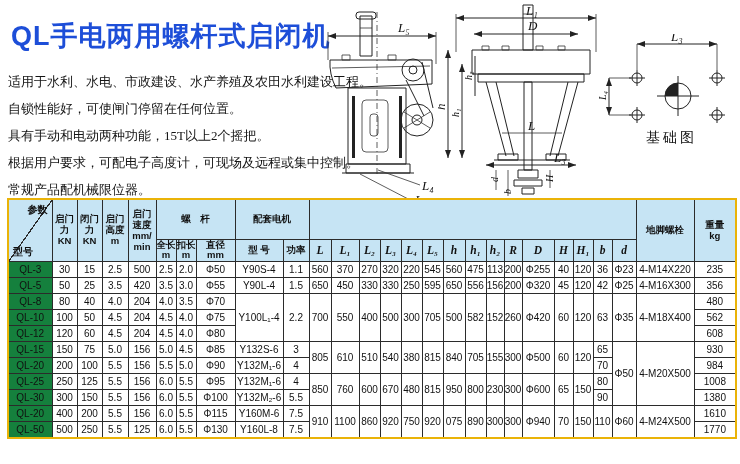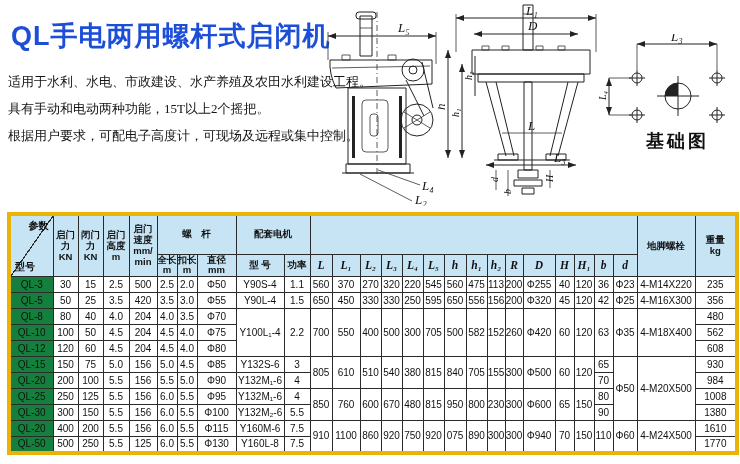--- a/index.html
+++ b/index.html
@@ -10,25 +10,25 @@
   .desc{position:absolute;left:8px;top:68px;width:316px;font-size:13px;line-height:27px;
         color:#141414;font-family:"Liberation Serif",serif;}
   .desc div{white-space:nowrap;}
   svg{position:absolute;}
   svg *{vector-effect:non-scaling-stroke;}
   .ln{stroke:#222;stroke-width:1;fill:none;}
   .thin{stroke:#333;stroke-width:0.8;fill:none;}
   .fillb{fill:#222;stroke:none;}
   .dimtxt{font-family:"Liberation Serif",serif;font-style:italic;font-size:13px;fill:#111;}
   .dimtxt.sm{font-size:10px;}
-  .caption{position:absolute;left:646px;top:129px;font-size:18px;font-weight:bold;
+  .caption{position:absolute;left:646px;top:129px;font-size:14px;font-weight:normal;
            letter-spacing:3px;color:#111;}
   
-  #spec{position:absolute;left:7px;top:212px;width:726px;border-collapse:collapse;
-        table-layout:fixed;border:4px solid #eab308;}
+  #spec{position:absolute;left:7px;top:198px;width:726px;border-collapse:collapse;
+        table-layout:fixed;border:2px solid #eab308;}
   #spec th,#spec td{border:1px solid #2b2b2b;text-align:center;vertical-align:middle;
         padding:0;overflow:hidden;}
   #spec thead th{background:#c6e4f4;font-size:9.5px;font-weight:bold;
         white-space:pre-line;line-height:1.15;color:#111;}
   #spec thead tr:nth-child(1){height:40px;}
   #spec thead tr:nth-child(2){height:14px;}
   #spec tbody tr{height:16px;}
   #spec tbody td{background:#fff;font-size:10px;line-height:1;white-space:nowrap;}
   #spec tbody td.model{background:#15803d;font-size:10px;}
   #spec th.dim{font-family:"Liberation Serif",serif;font-style:italic;
@@ -42,22 +42,24 @@
 </style>
 </head>
 <body>
 
 <div id="page">
 
   <div class="title">QL手电两用螺杆式启闭机</div>
 
   <div class="desc">
     <div>适用于水利、水电、市政建设、水产养殖及农田水利建设工程。</div>
+    <div>自锁性能好，可使闸门停留在任何位置。</div>
     <div>具有手动和电动两种功能，15T以上2个摇把。</div>
     <div>根据用户要求，可配电子高度计，可现场及远程或集中控制。</div>
+    <div>常规产品配机械限位器。</div>
   </div>
 
   <svg style="left:320px;top:4px;" width="142" height="202" viewBox="0 0 142 202">
     <line class="ln" x1="8" y1="32" x2="116" y2="32"></line>
     <polygon class="fillb" points="8,32 16,29 16,35"></polygon>
     <polygon class="fillb" points="116,32 108,29 108,35"></polygon>
     <line class="thin" x1="8" y1="28" x2="8" y2="56"></line>
     <line class="thin" x1="116" y1="28" x2="116" y2="60"></line>
     <text class="dimtxt" x="78" y="28">L₅</text>
     <rect class="ln" x="40" y="12" width="12" height="40"></rect>

